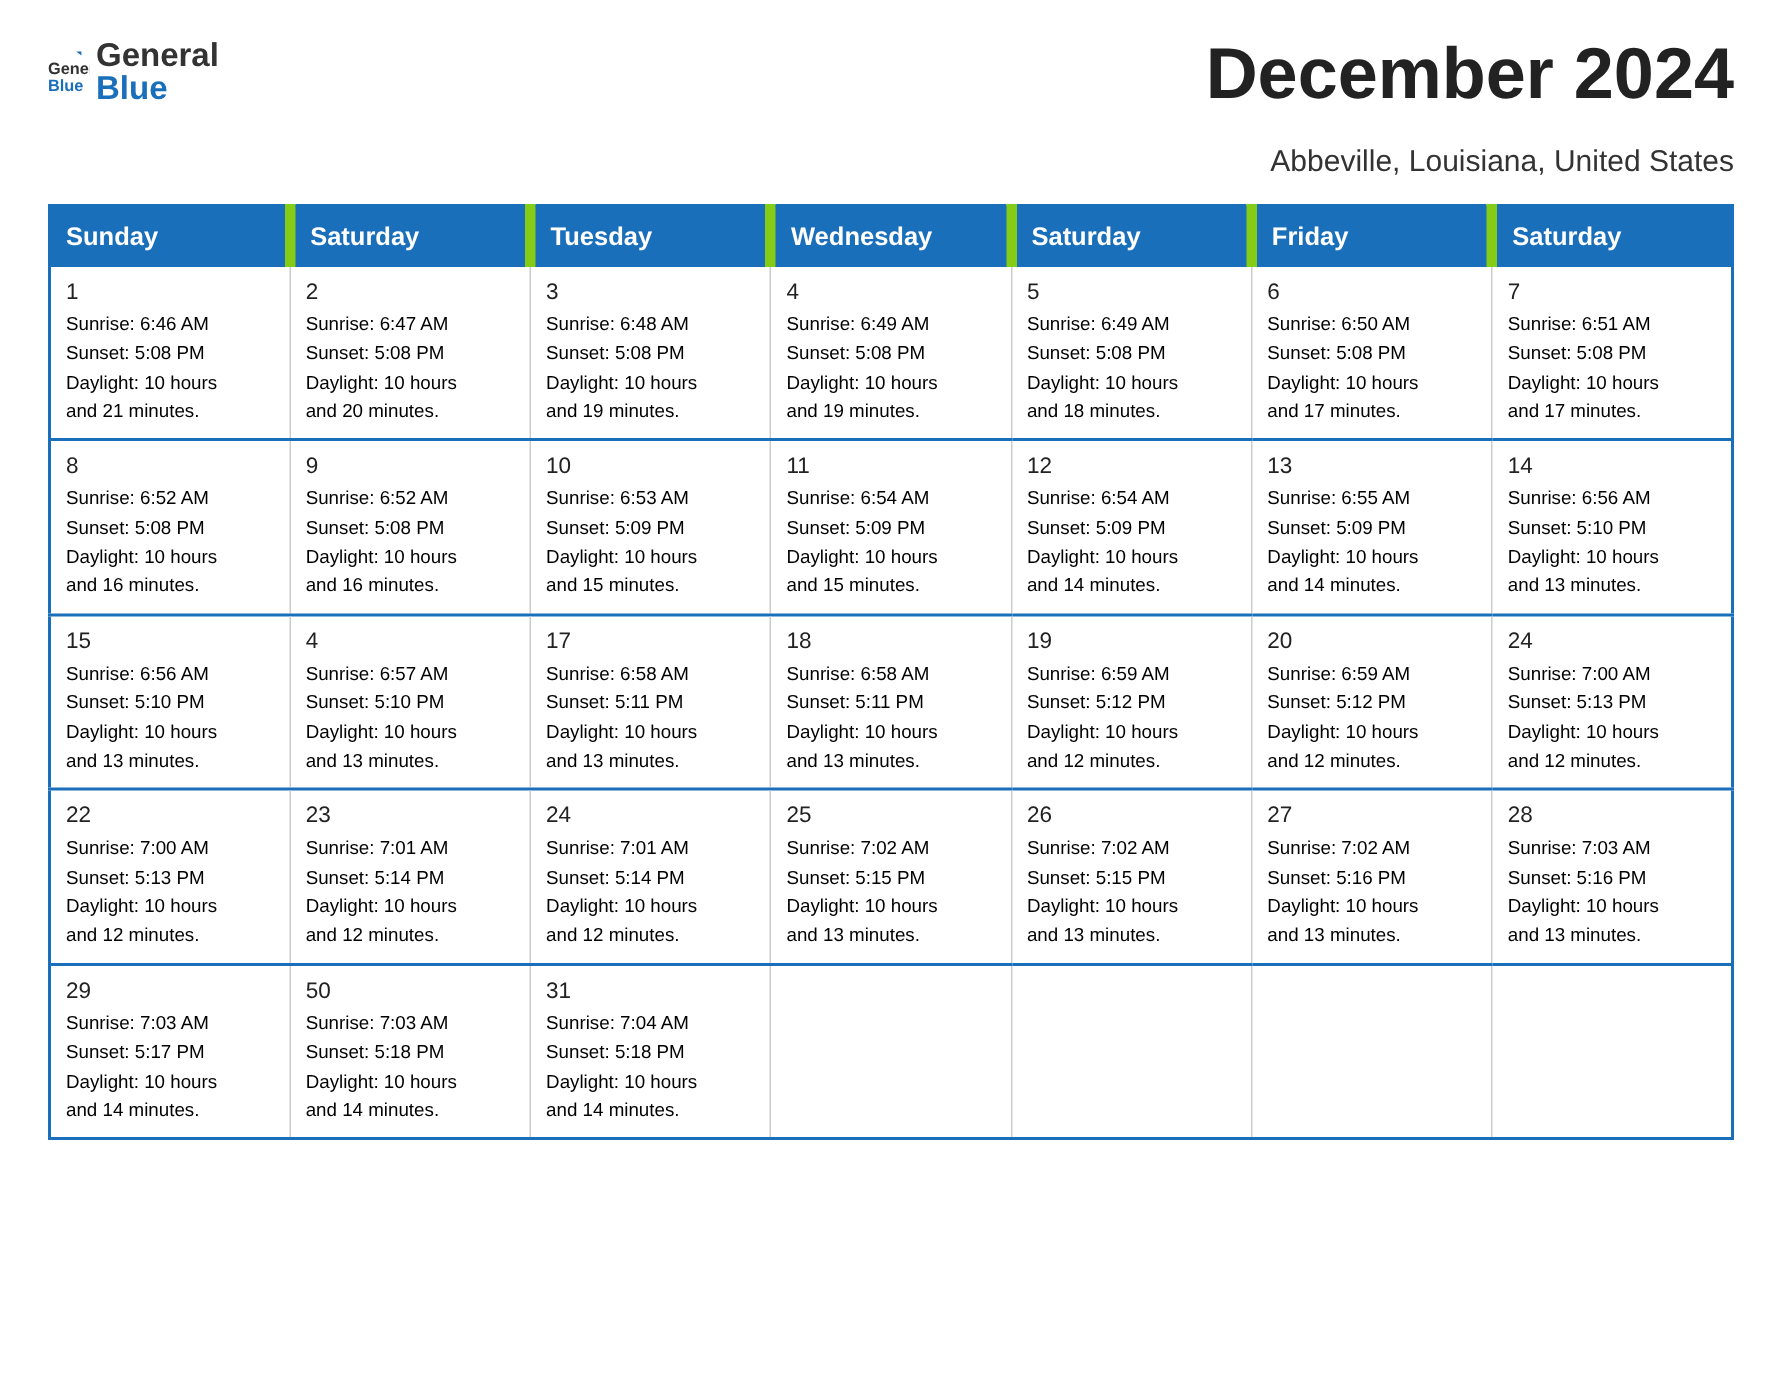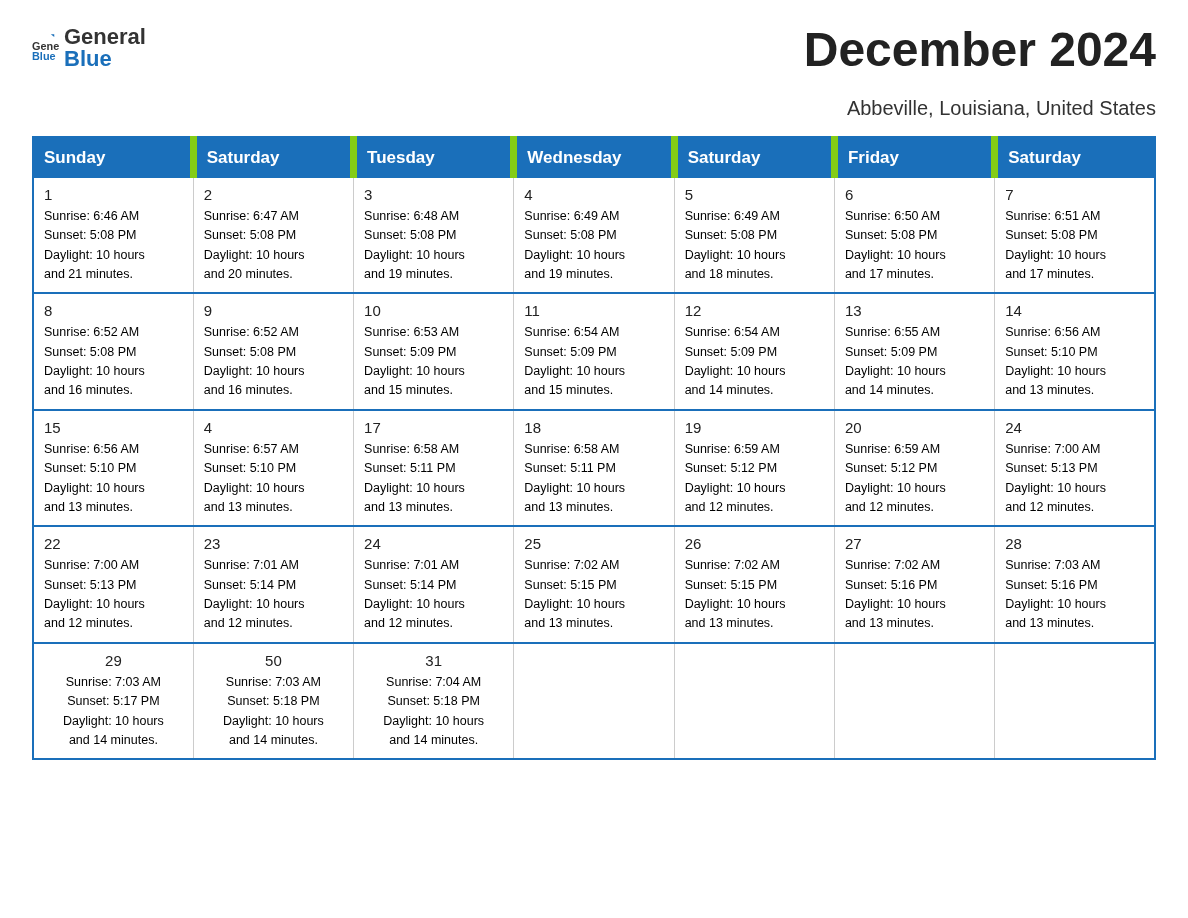--- a/index.html
+++ b/index.html
@@ -65,21 +65,20 @@
       font-size: 13px;
       color: #333;
       width: 14.28%;
       min-height: 90px;
     }
     tbody tr td:last-child {
       border-right: none;
     }
     tbody tr:last-child td {
       border-bottom: none;
-      text-align: center;
     }
     .day-number {
       font-size: 15px;
       font-weight: normal;
       color: #222;
       display: block;
       margin-bottom: 4px;
     }
     .day-info {
       font-size: 12.5px;

